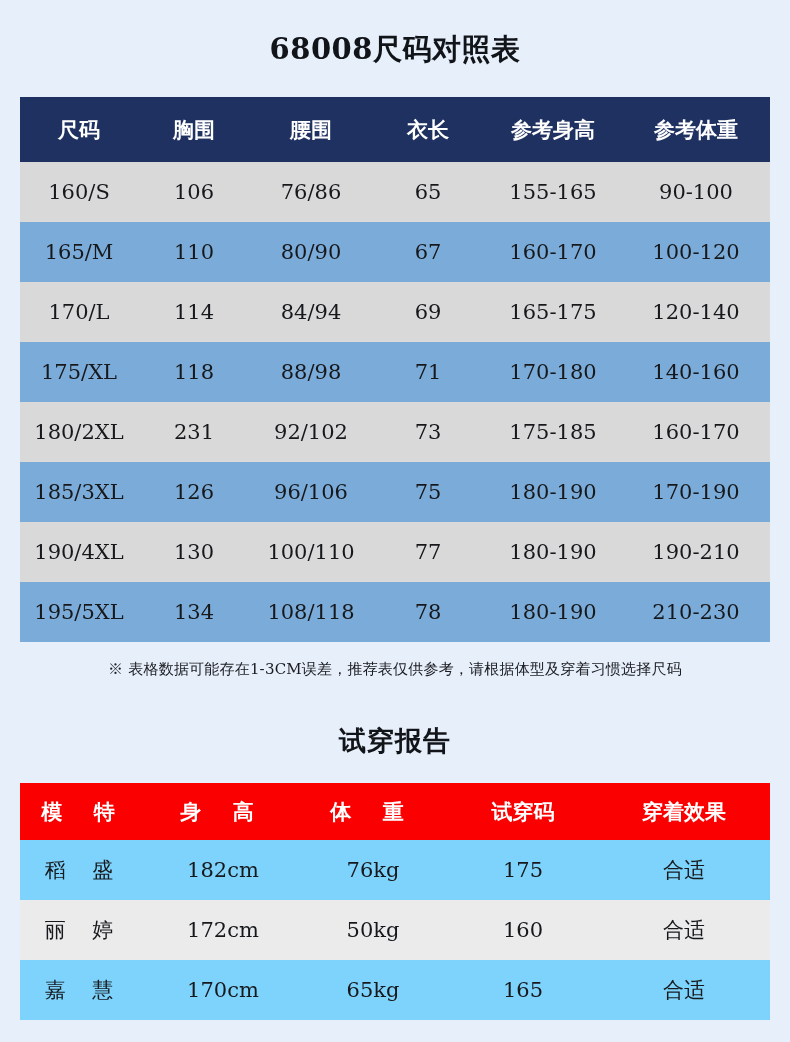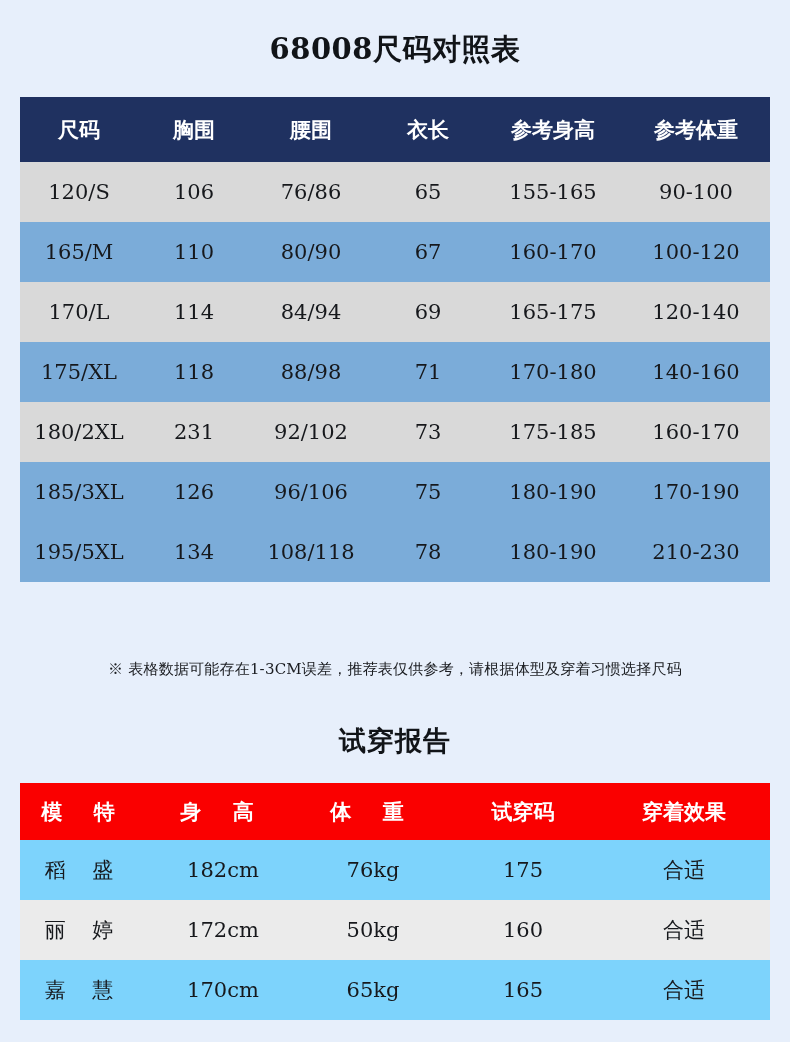--- a/index.html
+++ b/index.html
@@ -191,21 +191,21 @@
         <th>尺码</th>
         <th>胸围</th>
         <th>腰围</th>
         <th>衣长</th>
         <th>参考身高</th>
         <th>参考体重</th>
       </tr>
     </thead>
     <tbody>
       <tr class="odd">
-        <td>120/S</td>
+        <td>160/S</td>
         <td>106</td>
         <td>76/86</td>
         <td>65</td>
         <td>155-165</td>
         <td>90-100</td>
       </tr>
       <tr class="even">
         <td>165/M</td>
         <td>110</td>
         <td>80/90</td>
@@ -237,20 +237,28 @@
         <td>175-185</td>
         <td>160-170</td>
       </tr>
       <tr class="even">
         <td>185/3XL</td>
         <td>126</td>
         <td>96/106</td>
         <td>75</td>
         <td>180-190</td>
         <td>170-190</td>
+      </tr>
+      <tr class="odd">
+        <td>190/4XL</td>
+        <td>130</td>
+        <td>100/110</td>
+        <td>77</td>
+        <td>180-190</td>
+        <td>190-210</td>
       </tr>
       <tr class="even">
         <td>195/5XL</td>
         <td>134</td>
         <td>108/118</td>
         <td>78</td>
         <td>180-190</td>
         <td>210-230</td>
       </tr>
     </tbody>

